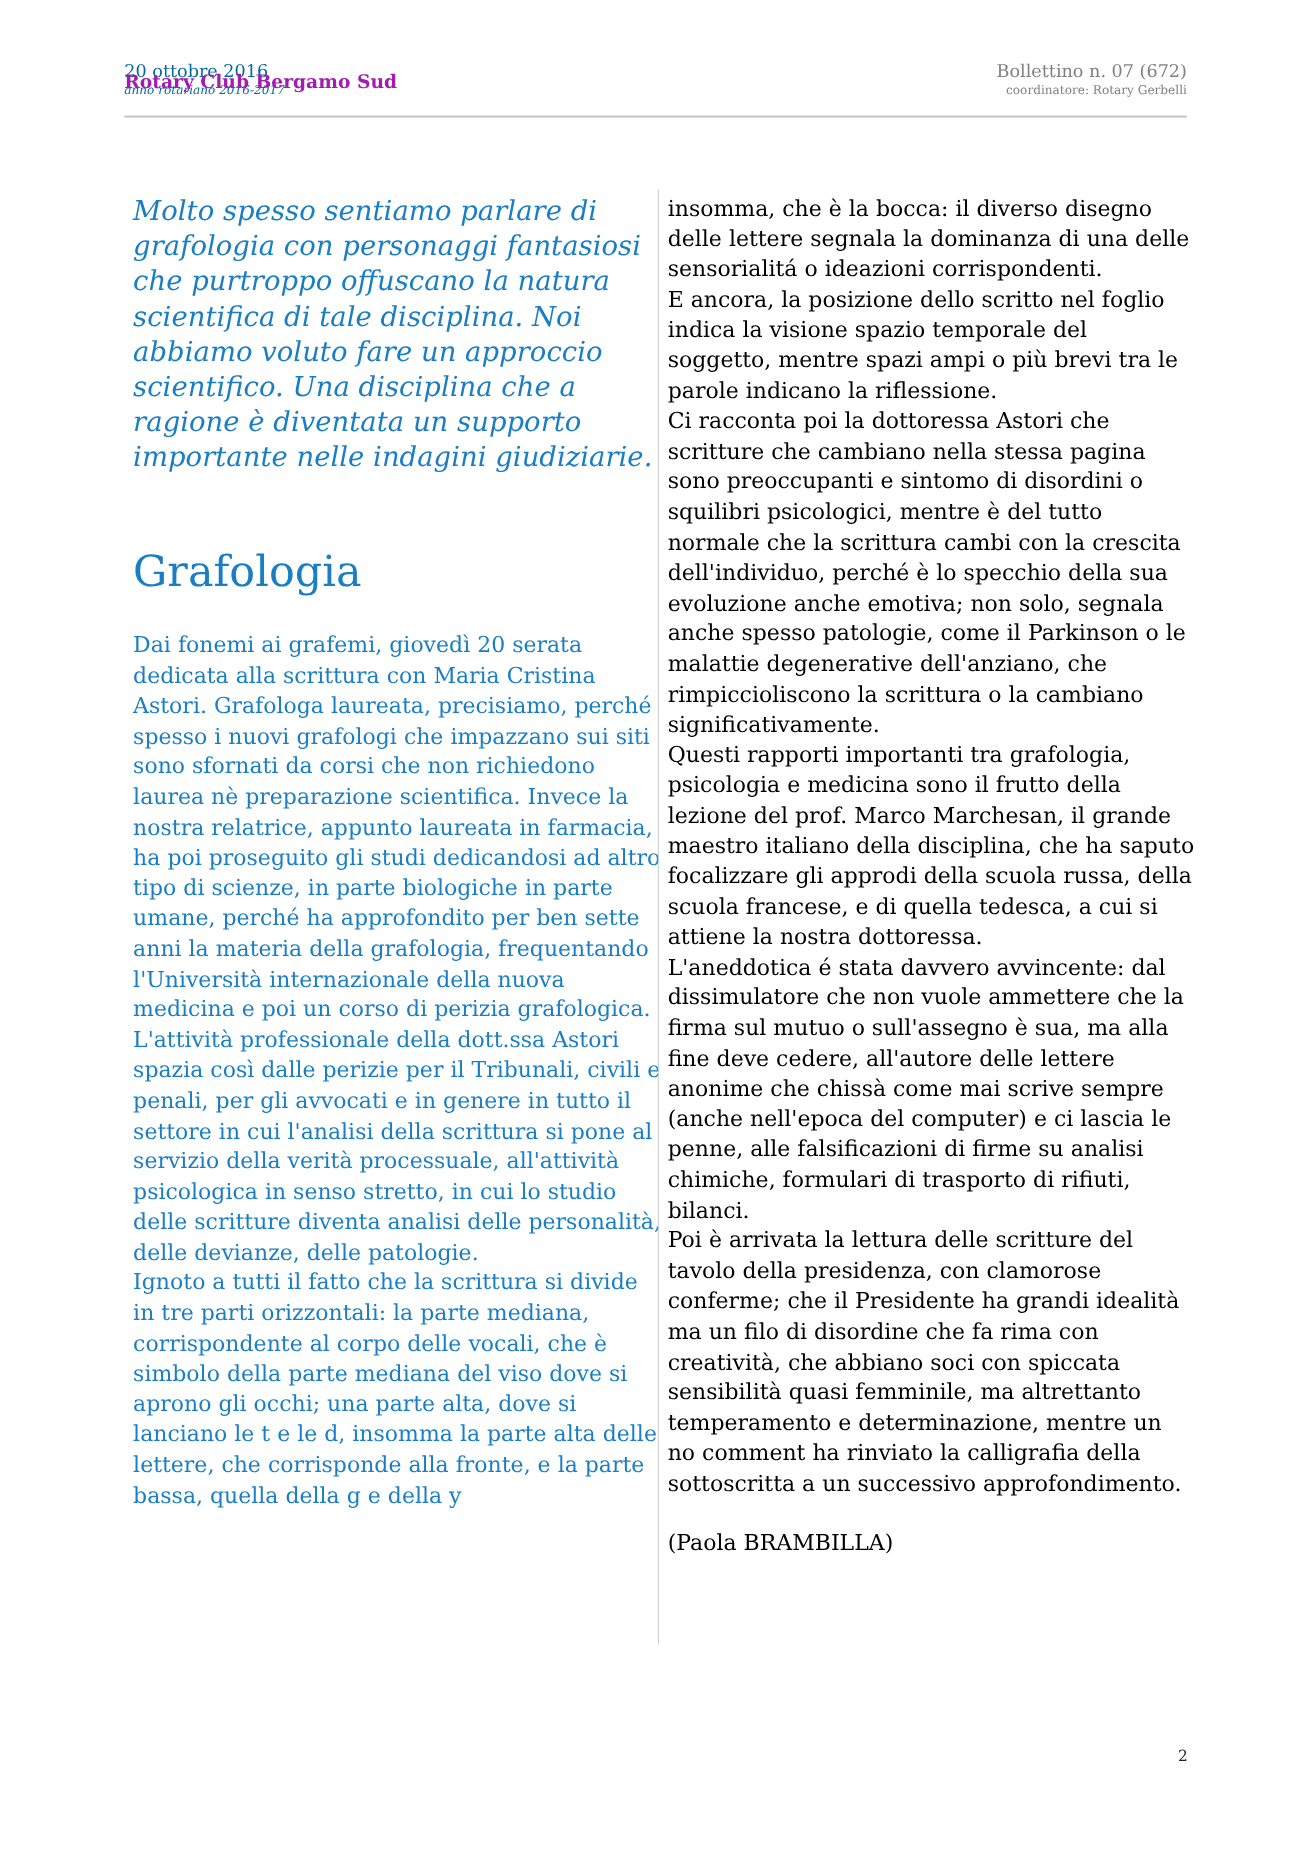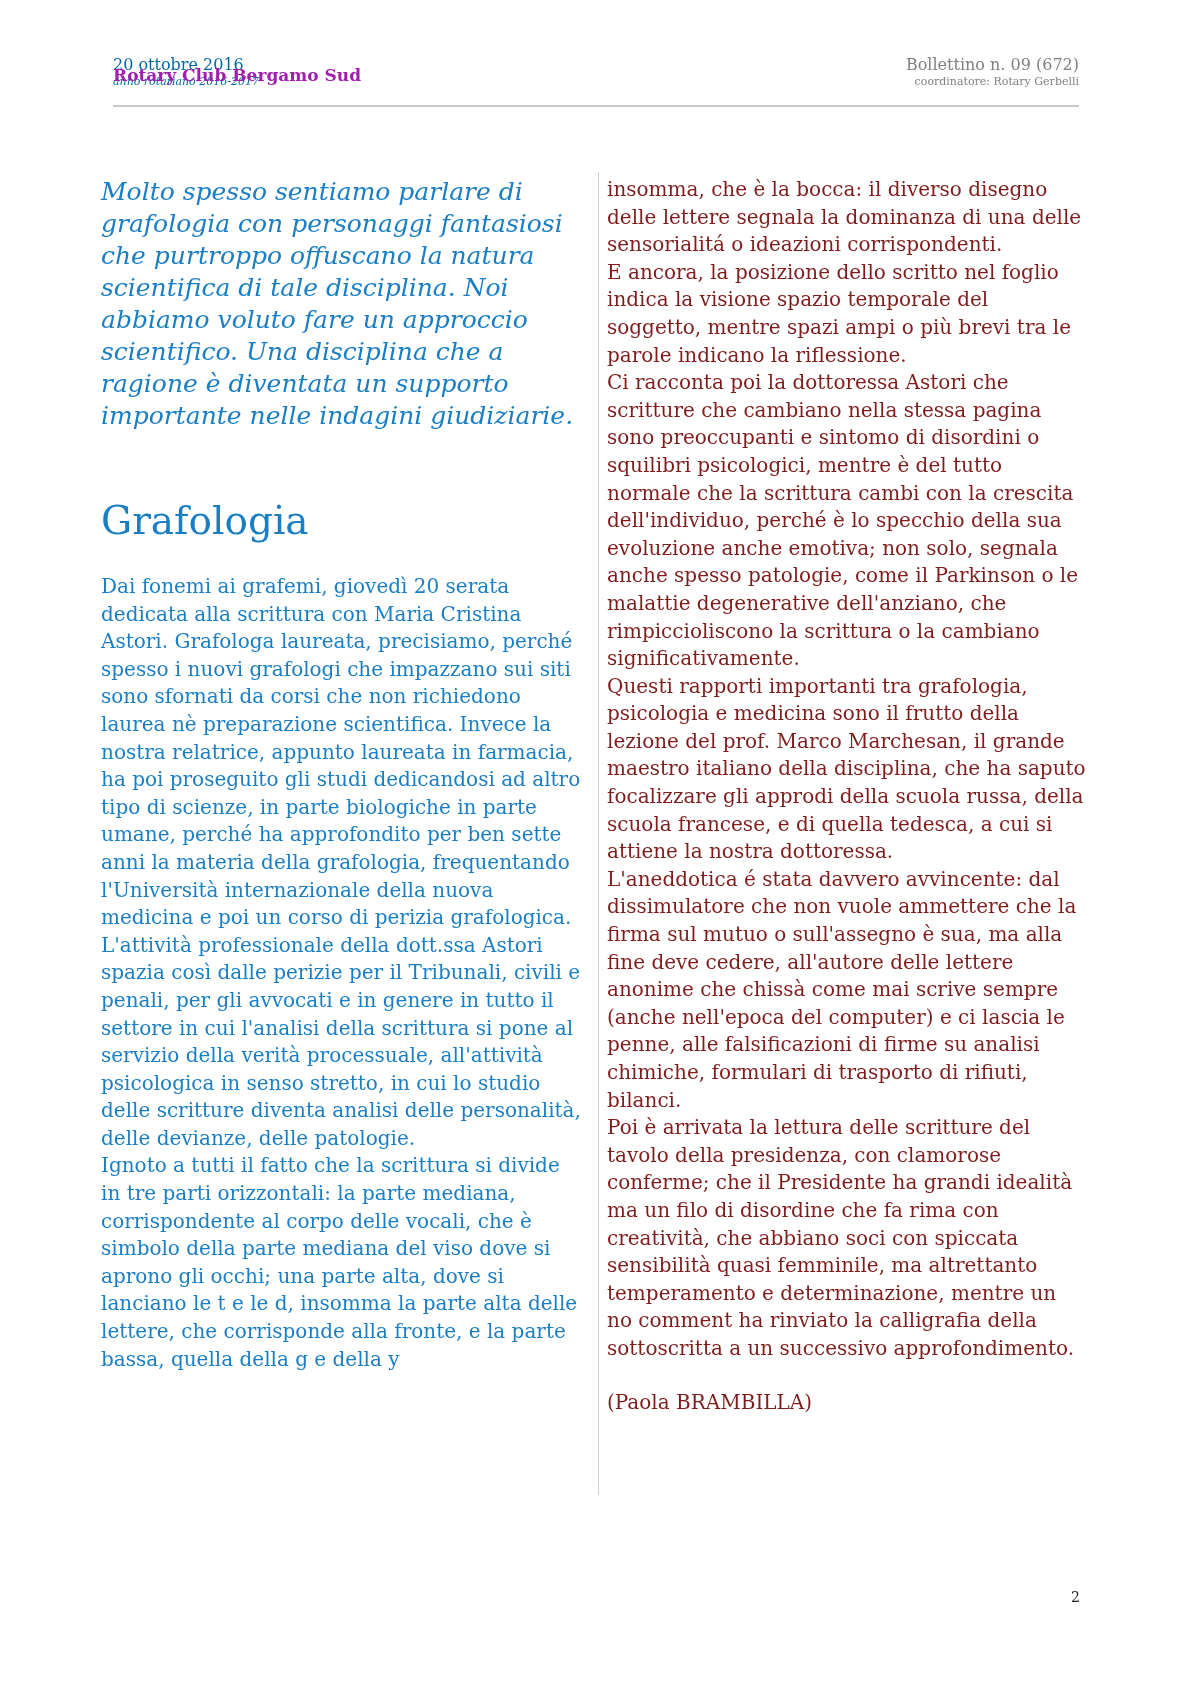--- a/index.html
+++ b/index.html
@@ -6,41 +6,41 @@
   body { width: 1190px; height: 1684px; position: relative; overflow: hidden;
          font-family: "DejaVu Serif", "Liberation Serif", serif; }
   .header { position: absolute; left: 113px; top: 55px; width: 966px; height: 50px; border-bottom: 2px solid #c8c8c8; }
   .h-left { position: absolute; left: 0; top: 0; color: #0369a1; }
   .h-date { font-size: 16px; line-height: 20px; }
   .h-year { font-size: 11px; line-height: 13px; font-style: italic; }
   .h-center { position: absolute; left: 0; right: 0; top: 10px; text-align: left; color: #a21caf; font-size: 17px; font-weight: bold; }
   .h-right { position: absolute; right: 0; top: 0; text-align: right; color: #808080; }
   .h-bull { font-size: 16px; line-height: 20px; }
   .h-coord { font-size: 11px; line-height: 13px; }
-  .col-left { position: absolute; left: 101px; top: 176px; width: 480px; color: #1a7ec4; }
+  .col-left { position: absolute; left: 121px; top: 176px; width: 480px; color: #1a7ec4; }
   .col-divider { position: absolute; left: 598px; top: 172px; width: 1px; height: 1323px; background: #cfcfcf; }
-  .col-right { position: absolute; left: 607px; top: 176px; width: 480px; color: #7f1d1d; }
+  .col-right { position: absolute; left: 607px; top: 176px; width: 480px; color: #000000; }
   .intro { font-style: italic; font-size: 25px; line-height: 32px; margin: 0; }
   .title { font-size: 39px; line-height: 46px; margin: 66px 0 0 0; font-weight: normal; }
   .body-text { font-size: 20px; line-height: 27.6px; margin: 0; }
   .col-left .body-text.first { margin-top: 29px; }
   .signature { font-size: 20px; line-height: 27.6px; margin-top: 26px; }
   .page-num { position: absolute; left: 1071px; top: 1589px; font-size: 14px; color: #222; }
 </style>
 </head>
 <body>
 
 <div class="header">
   <div class="h-left">
     <div class="h-date">20 ottobre 2016</div>
     <div class="h-year">anno rotariano 2016-2017</div>
   </div>
   <div class="h-center">Rotary Club Bergamo Sud</div>
   <div class="h-right">
-    <div class="h-bull">Bollettino n. 09 (672)</div>
+    <div class="h-bull">Bollettino n. 07 (672)</div>
     <div class="h-coord">coordinatore: Rotary Gerbelli</div>
   </div>
 </div>
 
 <div class="col-left">
   <p class="intro">Molto spesso sentiamo parlare di grafologia con personaggi fantasiosi che purtroppo offuscano la natura scientifica di tale disciplina. Noi abbiamo voluto fare un approccio scientifico. Una disciplina che a ragione è diventata un supporto importante nelle indagini giudiziarie.</p>
   <h1 class="title">Grafologia</h1>
   <p class="body-text first">Dai fonemi ai grafemi, giovedì 20 serata dedicata alla scrittura con Maria Cristina Astori. Grafologa laureata, precisiamo, perché spesso i nuovi grafologi che impazzano sui siti sono sfornati da corsi che non richiedono laurea nè preparazione scientifica. Invece la nostra relatrice, appunto laureata in farmacia, ha poi proseguito gli studi dedicandosi ad altro tipo di scienze, in parte biologiche in parte umane, perché ha approfondito per ben sette anni la materia della grafologia, frequentando l'Università internazionale della  nuova medicina e poi un corso di perizia grafologica.</p>
   <p class="body-text">L'attività professionale della dott.ssa Astori spazia così dalle perizie per il Tribunali, civili e penali, per gli avvocati e in genere in tutto il settore in cui l'analisi della scrittura si pone al servizio della verità processuale, all'attività psicologica in senso stretto, in cui lo studio delle scritture diventa analisi delle personalità, delle devianze, delle patologie.</p>
   <p class="body-text">Ignoto a tutti il fatto che la scrittura si divide in tre parti orizzontali: la parte mediana, corrispondente al corpo delle vocali, che è simbolo della parte mediana del viso dove si aprono gli occhi; una parte alta, dove si lanciano le t e le d, insomma la parte alta delle lettere, che corrisponde alla fronte, e la parte bassa, quella della g e della y</p>

